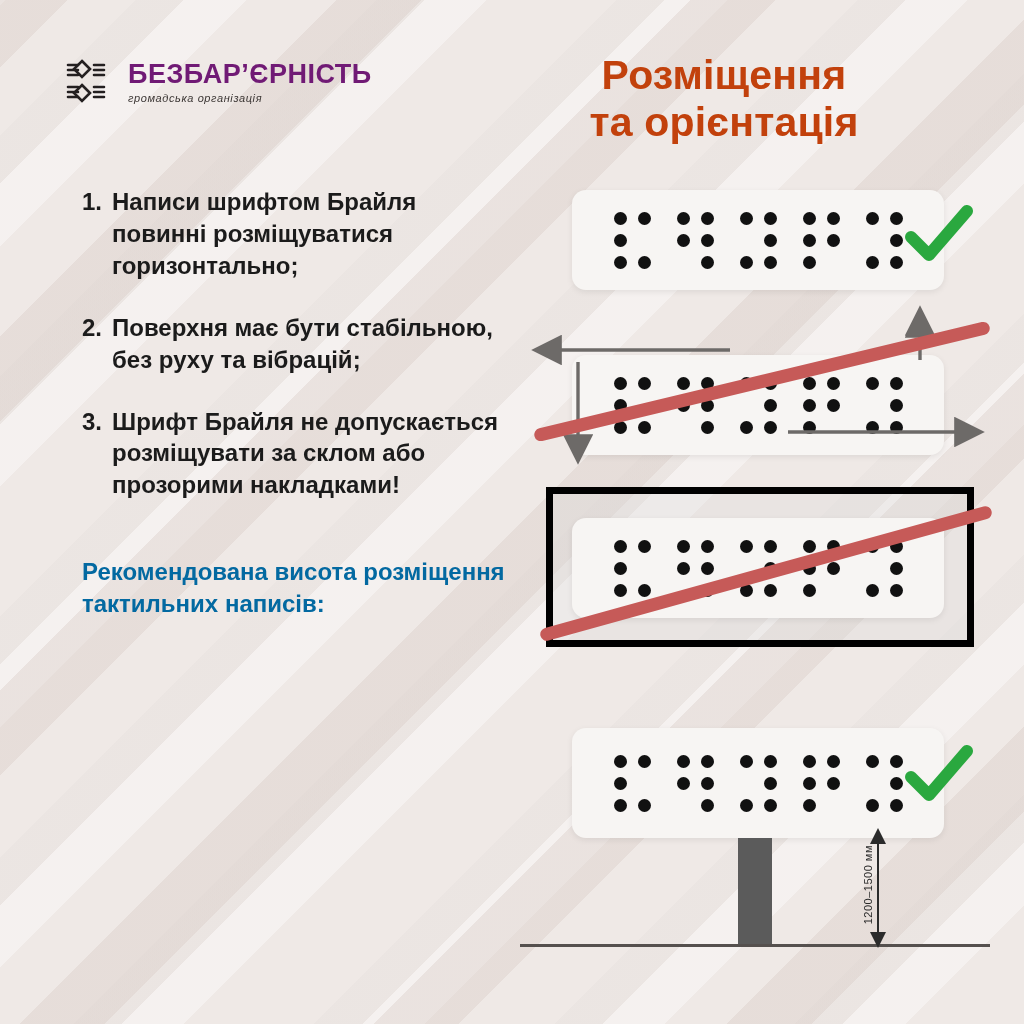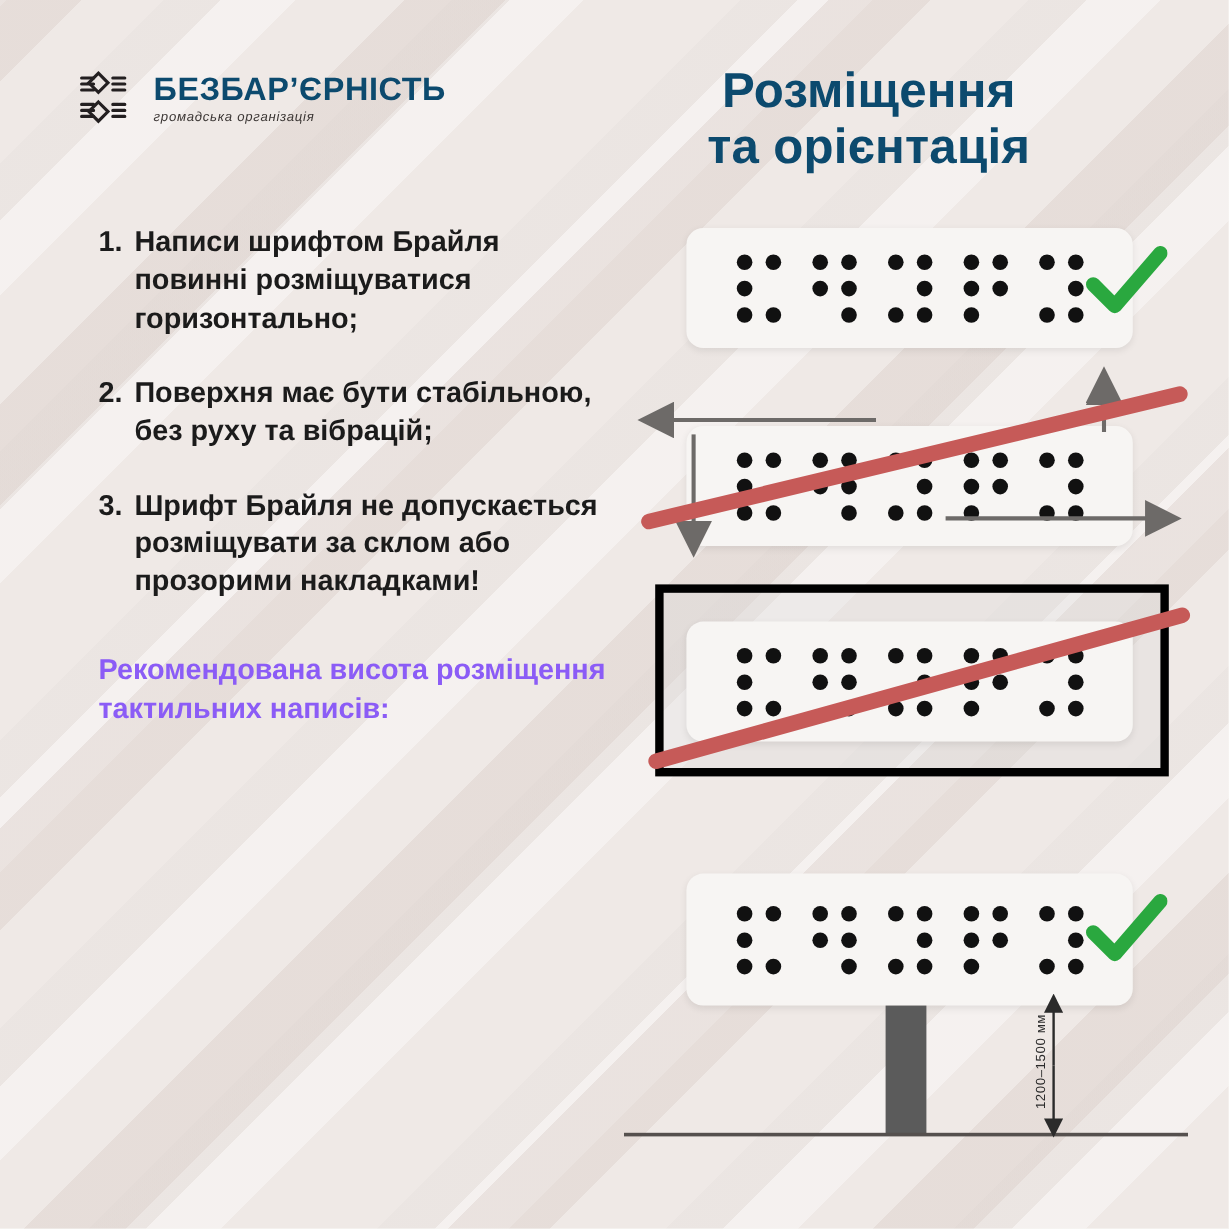--- a/index.html
+++ b/index.html
@@ -44,54 +44,54 @@
 
   
   .logo {
     position: absolute; left: 60px; top: 55px;
     display: flex; align-items: center; gap: 16px;
   }
   .logo-mark { width: 52px; height: 52px; }
   .logo-text-wrap { display: flex; flex-direction: column; }
   .logo-title {
     font-size: 27px; font-weight: bold; letter-spacing: 0.5px;
-    color: #0c4a6e;
+    color: #701a75;
   }
   .logo-sub {
     font-size: 11px; color: #3b3634; letter-spacing: 0.6px;
     margin-top: 2px;
     font-style: italic;
   }
 
   
   .header {
     position: absolute; right: 40px; top: 52px;
     width: 520px; text-align: center;
   }
   .header-line {
-    font-size: 41px; font-weight: bold; color: #0c4a6e;
+    font-size: 41px; font-weight: bold; color: #c2410c;
     line-height: 1.15; letter-spacing: 0.2px;
   }
 
   
   .left-col {
     position: absolute; left: 82px; top: 186px; width: 430px;
   }
   .rule {
     display: flex; gap: 10px; margin-bottom: 30px;
   }
   .rule-num {
     font-size: 24px; font-weight: bold; color: #1b1b1b; line-height: 1.33;
   }
   .rule-text {
     font-size: 24px; color: #1b1b1b; line-height: 1.33; font-weight: bold;
   }
   .rec-title {
-    font-size: 24px; font-weight: bold; color: #8b5cf6; line-height: 1.33;
-    margin-top: 42px; margin-bottom: 34px;
+    font-size: 24px; font-weight: bold; color: #0369a1; line-height: 1.33;
+    margin-top: 55px; margin-bottom: 34px;
   }
   .rec-body {
     font-size: 24px; color: #1b1b1b; line-height: 1.42;
   }
 
   
   .plate {
     position: absolute;
     background: #f7f5f3;
     border-radius: 14px;

